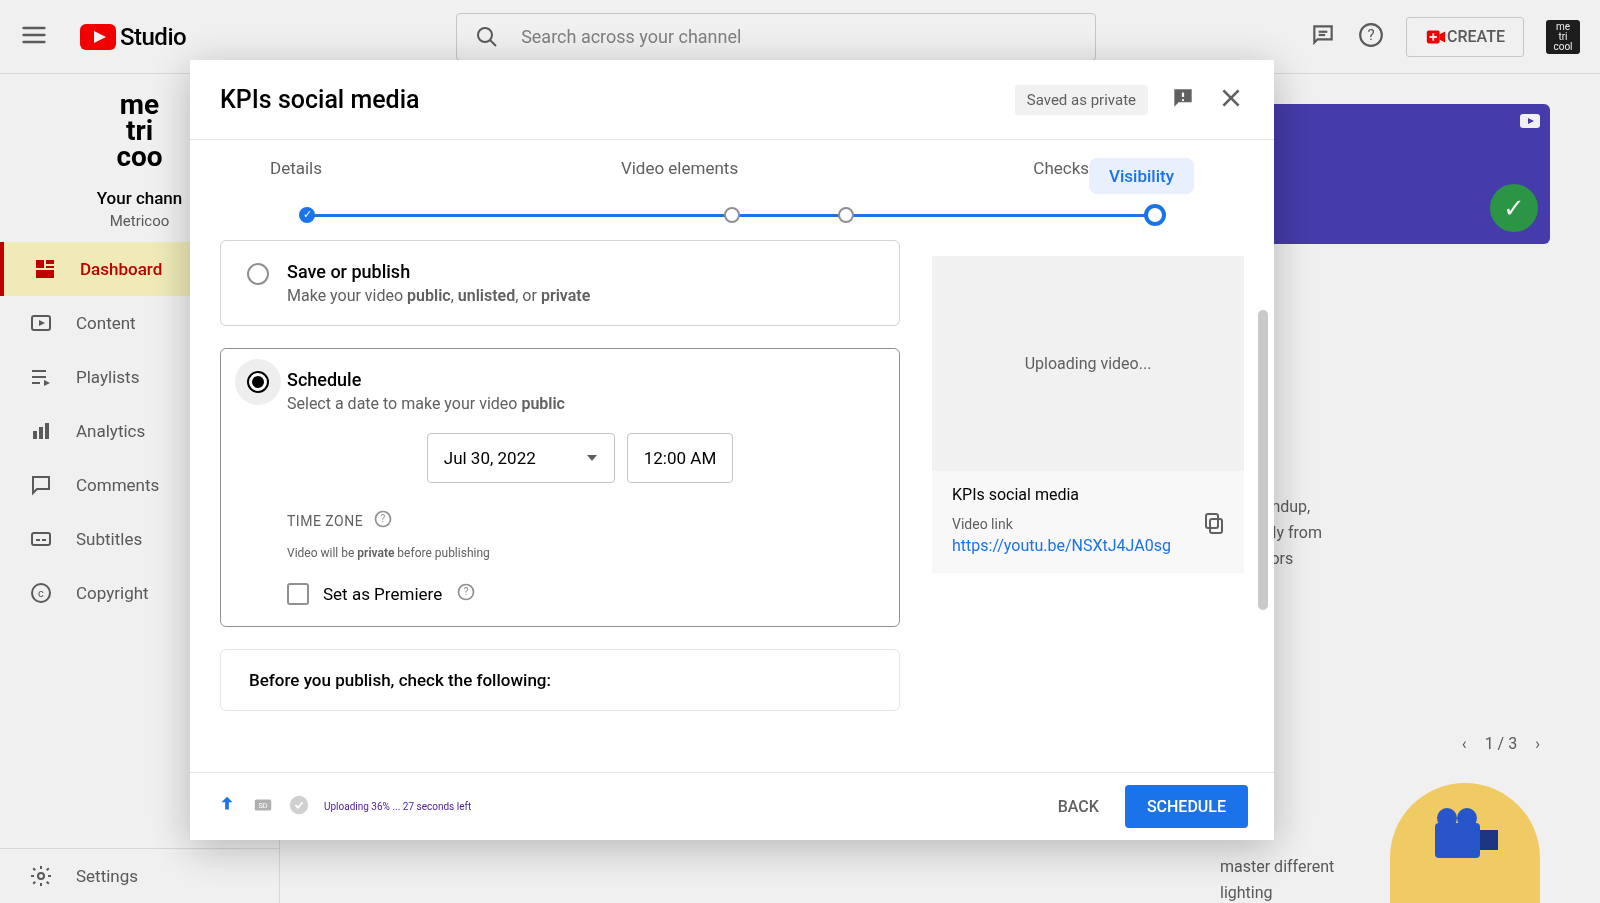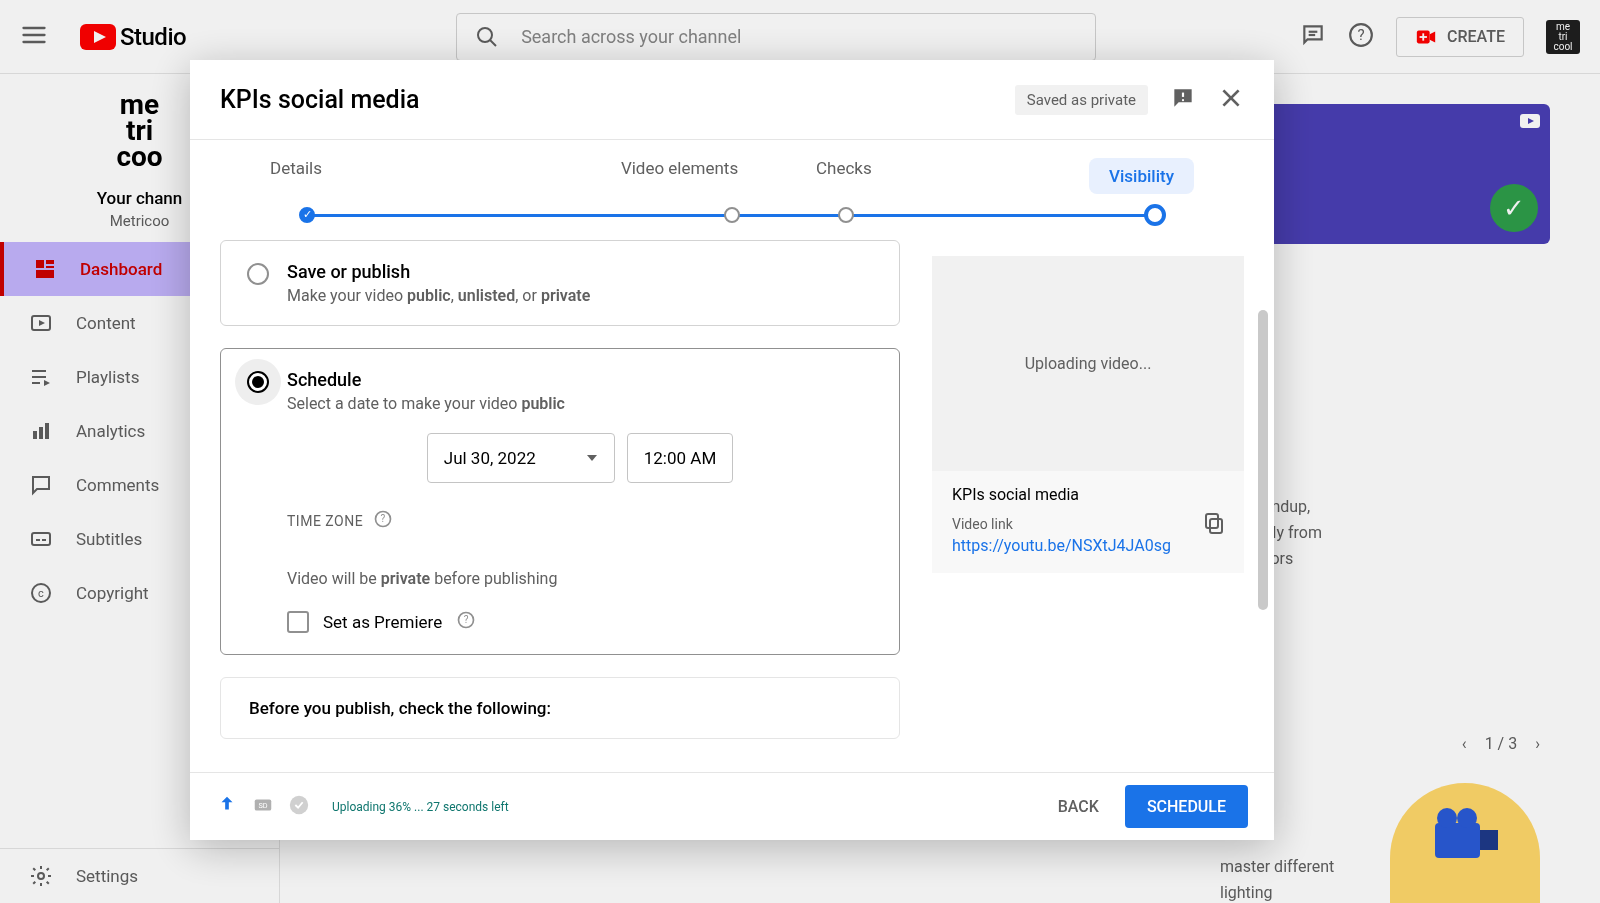--- a/index.html
+++ b/index.html
@@ -13,31 +13,31 @@
 .hamburger { width: 32px; height: 32px; cursor: pointer; }
 .logo { display: flex; align-items: center; margin-left: 28px; gap: 4px; }
 .search {
   margin-left: 270px; width: 640px; height: 48px; border: 1px solid #d3d3d3;
   border-radius: 4px; display: flex; align-items: center; padding: 0 18px; color: #888;
 }
 .search svg { margin-right: 22px; }
 .top-right { margin-left: auto; display: flex; align-items: center; gap: 22px; }
 .create-btn {
   border: 1px solid #d3d3d3; border-radius: 3px; padding: 8px 18px;
-  display: flex; align-items: center; gap: 10px; font-weight: 500; color: #606060;
+  display: flex; align-items: center; font-weight: 500; color: #606060;
 }
 .avatar { width: 34px; height: 34px; border-radius: 3px; background: #1f1f1f; display:flex;align-items:center;justify-content:center;color:#fff;font-size:10px;line-height:10px;text-align:center; }
 
 
 .body-row { display: flex; height: calc(100% - 74px); position: relative; }
 .sidebar { width: 280px; border-right: 1px solid #e5e5e5; padding-top: 18px; }
 .channel-block { text-align: center; margin-bottom: 12px; }
 .channel-block .logo-sq { font-size: 28px; font-weight:700; line-height: 26px; }
 .nav-item { display:flex; align-items:center; gap:22px; height:54px; padding-left:28px; color:#606060; font-size:17px; }
-.nav-item.active { color:#cc0000; background:#c4b5fd; border-left:4px solid #cc0000; font-weight:500;}
+.nav-item.active { color:#cc0000; background:#fef9c3; border-left:4px solid #cc0000; font-weight:500;}
 .nav-ico { width:26px; height:26px; display:flex; align-items:center; justify-content:center; }
 .sidebar .spacer { flex:1; }
 .sidebar { display:flex; flex-direction:column; }
 .sidebar .bottom { border-top:1px solid #e5e5e5; }
 
 
 .main-bg { flex:1; position:relative; padding:30px; }
 .card-bg {
   position:absolute; top:30px; right:50px; width:330px; height:140px;
   background:#4a3fb5; border-radius:6px;
@@ -82,37 +82,37 @@
 .radio { width:22px; height:22px; border:2px solid #909090; border-radius:50%; margin-top:2px; flex-shrink:0;}
 .radio.on { border-color:#000; display:flex; align-items:center; justify-content:center;}
 .radio.on::after{content:""; width:12px; height:12px; background:#000; border-radius:50%;}
 .opt-title{ font-size:18px; font-weight:500; margin-bottom:4px;}
 .opt-sub{ color:#606060; font-size:16px;text-align:center;}
 .opt-sub b{ color:#606060; font-weight:600;}
 .controls-row{ display:flex; gap:12px; margin:20px 0 0 40px;justify-content:center;}
 .dropdown{ border:1px solid #c4c4c4; border-radius:4px; padding:14px 16px; display:flex; align-items:center; gap:50px; font-size:17px;}
 .dropdown svg{ margin-left:auto;}
 .tz-row{ margin:26px 0 0 40px; color:#606060; font-size:14px; letter-spacing:0.5px; display:flex; align-items:center; gap:10px;}
-.note{ margin:37px 0 0 40px; color:#606060; font-size:16px;}
+.note{ margin:14px 0 0 40px; color:#606060; font-size:12px;}
 .note b{font-weight:600;}
 .chk-row{ margin:22px 0 0 40px; display:flex; align-items:center; gap:14px; font-size:17px;}
 .chk{ width:22px; height:22px; border:2px solid #909090; border-radius:3px;}
 .before-block{ background:#fff; border:1px solid #e5e5e5; border-radius:6px; padding:20px 28px;}
 .preview{ background:#f1f1f1; border-radius:0; padding:0; }
 .preview-thumb{ height:215px; display:flex; align-items:center; justify-content:center; color:#606060;}
 .preview-meta{ background:#f8f8f8; padding:14px 20px 18px; position:relative;}
 .preview-meta .ttl{ font-size:16px; margin-bottom:12px;}
 .preview-meta .lbl{ font-size:14px; color:#606060; margin-bottom:4px;}
 .preview-meta a{ color:#1a73e8; text-decoration:none; font-size:16px;}
 .copy-btn{ position:absolute; right:18px; top:40px; cursor:pointer;}
 .scrollbar { position:absolute; right:6px; top:250px; width:10px; height:300px; background:#c9c9c9; border-radius:5px;}
 .modal-foot{ height:68px; border-top:1px solid #e5e5e5; display:flex; align-items:center; padding:0 26px;}
 .foot-ico{ margin-right:14px; color:#1a73e8;}
 .foot-ico.gray{ color:#b0b0b0;}
-.foot-txt{ color:#0f766e; font-size:12px; margin-left:8px;}
+.foot-txt{ color:#4c1d95; font-size:10px; }
 .foot-spacer{flex:1;}
 .btn-flat{ color:#606060; font-size:16px; font-weight:500; padding:10px 18px; cursor:pointer;}
 .btn-primary{ background:#1a73e8; color:#fff; font-size:16px; font-weight:500; padding:12px 22px; border-radius:4px; cursor:pointer; margin-left:8px;}
 </style>
 </head>
 <body>
 
 <div class="topbar">
   <div class="hamburger">
     <svg viewBox="0 0 24 24" width="28" height="28">
@@ -305,21 +305,21 @@
       <svg width="26" height="26" viewBox="0 0 24 24">
           <line x1="5" y1="5" x2="19" y2="19" stroke="#606060" stroke-width="2.5"></line>
           <line x1="19" y1="5" x2="5" y2="19" stroke="#606060" stroke-width="2.5"></line>
         </svg>
     </div>
   </div>
 
   <div class="stepper">
     <div class="step"><span>Details</span></div>
     <div class="step"><span>Video elements</span></div>
-    <div class="step" style="text-align:left;"><span>Checks</span></div>
+    <div class="step" style="text-align:right;"><span>Checks</span></div>
     <div class="step active-tab"><span>Visibility</span></div>
     <div class="step-line"></div>
     <div class="dot d1"></div>
     <div class="dot d2"></div>
     <div class="dot d3"></div>
     <div class="dot d4"></div>
   </div>
 
   <div class="modal-body">
     <div class="left-col">

